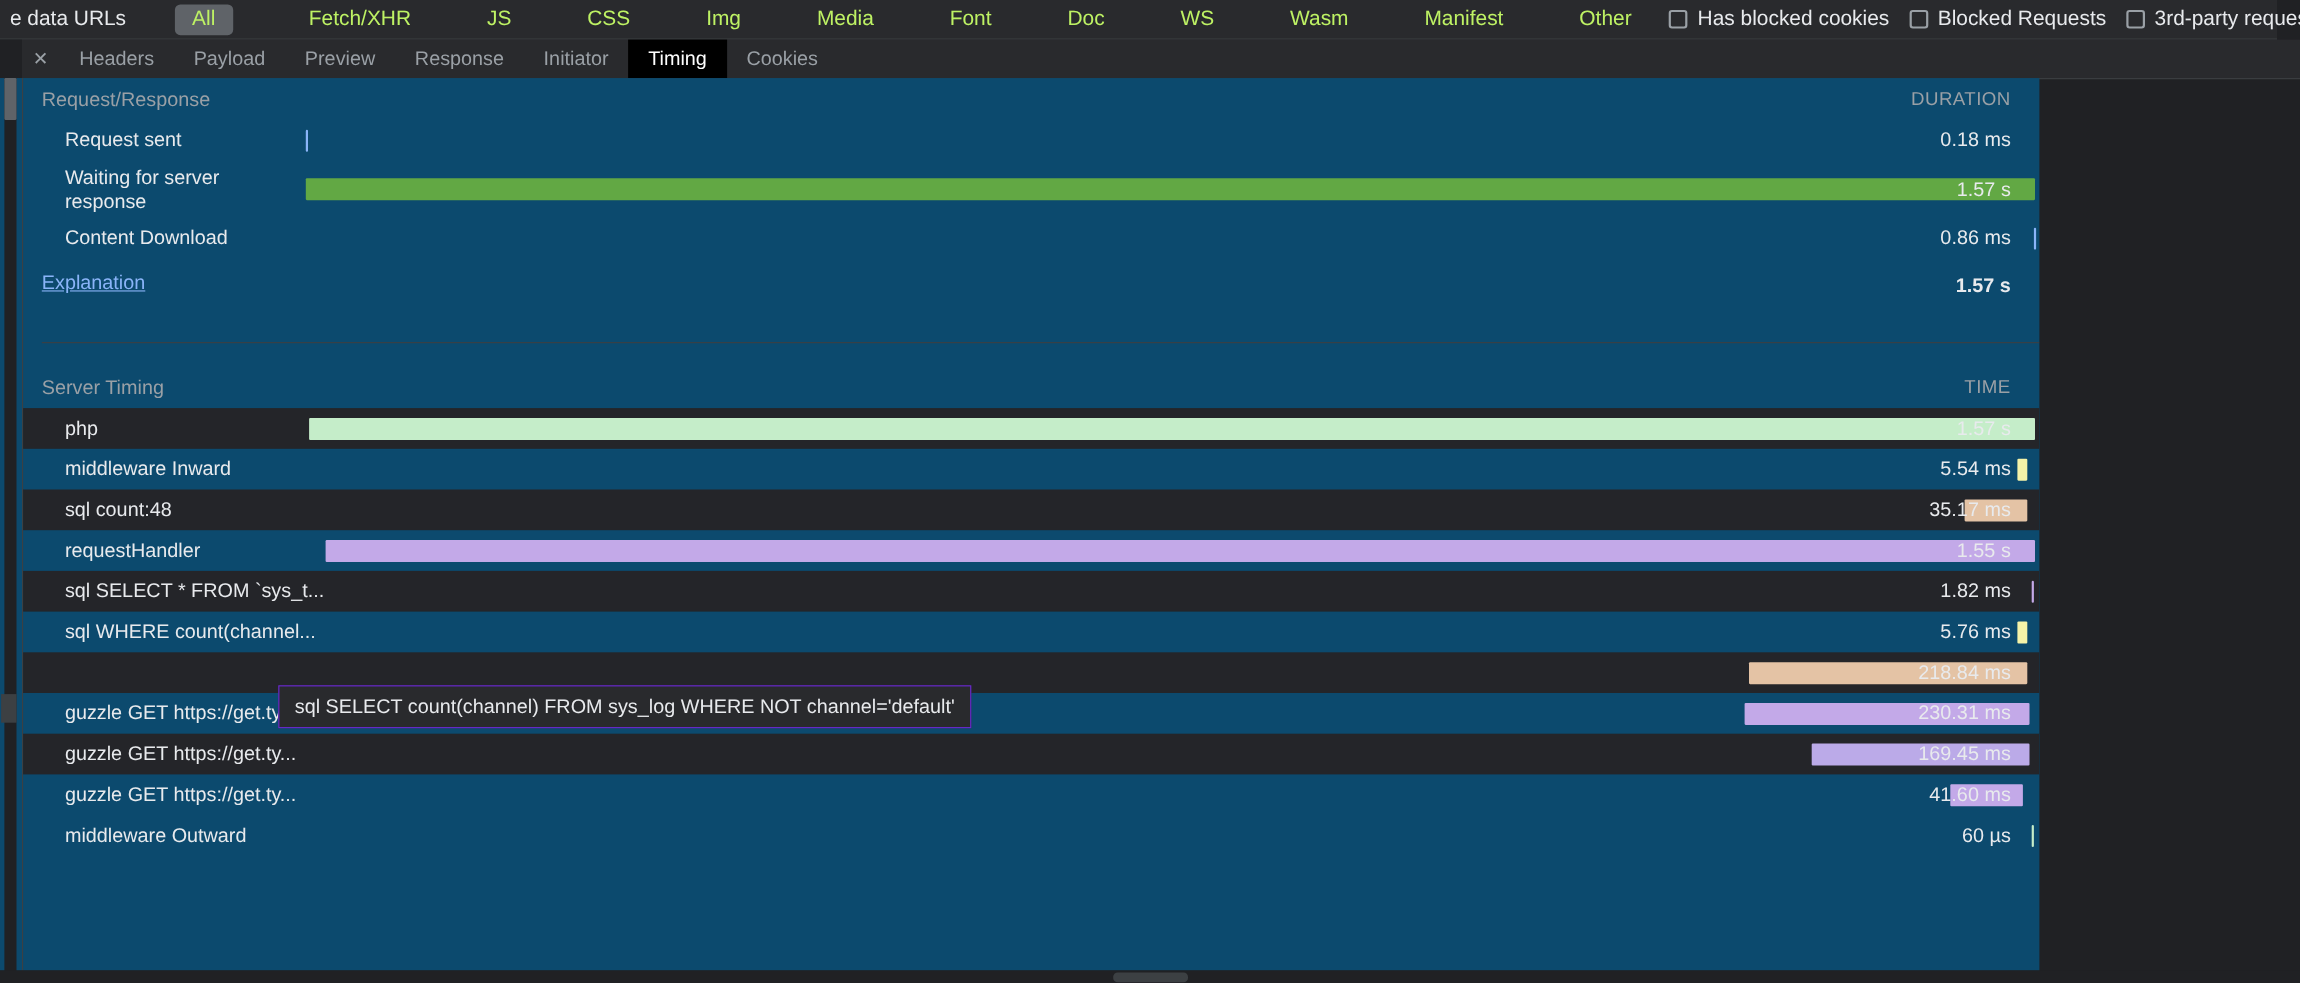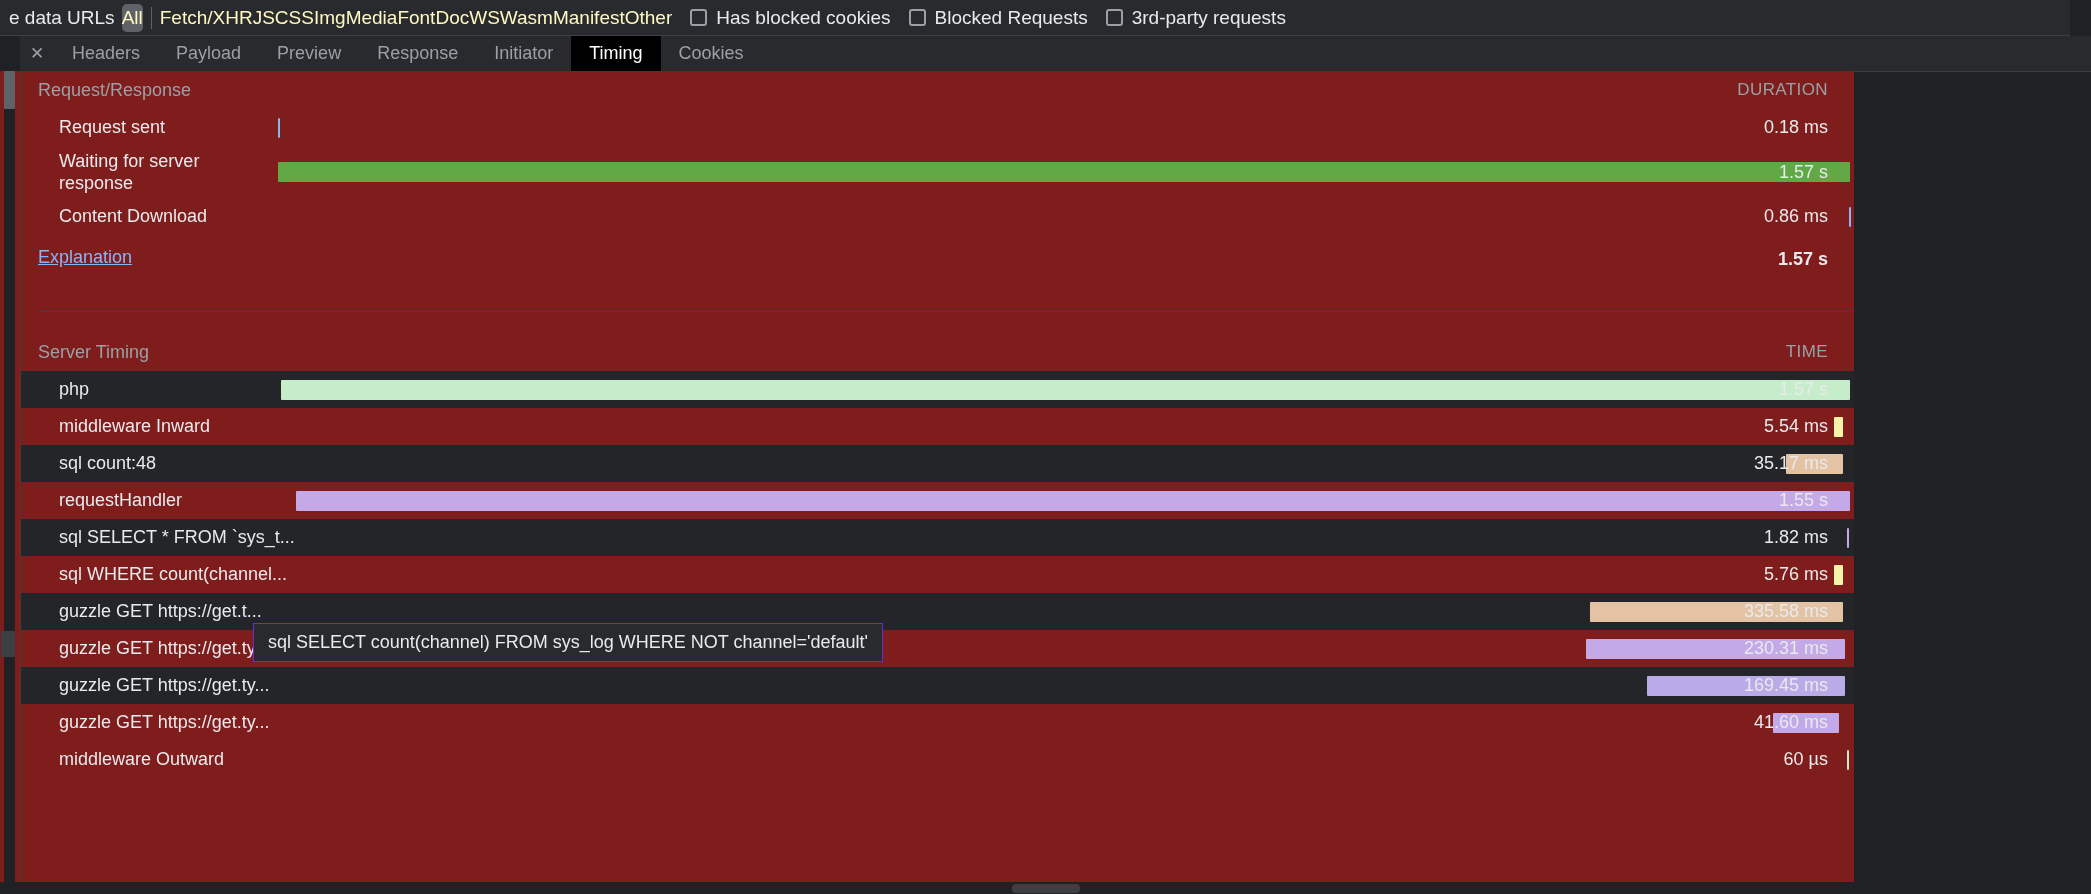--- a/index.html
+++ b/index.html
@@ -36,25 +36,26 @@
     border-bottom: 1px solid #3c4043;
   }
   .filter-text {
     font-size: 19px;
     color: #e8eaed;
     white-space: nowrap;
     padding: 0 7px;
   }
   .filter-type {
     font-size: 19px;
-    color: #fef9c3;
-    padding: 3px 0;
+    color: #bef264;
+    padding: 3px 16px;
     border-radius: 5px;
     white-space: nowrap;
     cursor: default;
+    margin-left: 37px;
   }
   .filter-type.active {
     background: #5f6368;
   }
   .filter-sep {
     width: 1px;
     height: 22px;
     background: #5f6368;
     margin: 0 8px;
   }
@@ -120,21 +121,21 @@
     background: #000000;
     color: #ffffff;
   }
 
   
   .panel {
     position: absolute;
     left: 0; top: 71px;
     width: 1854px;
     height: 823px;
-    background: #7f1d1d;
+    background: #0c4a6e;
     overflow: hidden;
     text-decoration: underline;
   }
   .vscroll {
     position: absolute;
     left: 4px; top: 0;
     width: 11px;
     height: 823px;
     background: #202124;
   }
@@ -405,23 +406,22 @@
         <span class="row-time">1.82 ms</span>
       </div>
 
       <div class="row">
         <span class="row-label">sql WHERE count(channel...</span>
         <span class="bar" style="left:98.9%;width:0.5%;background:#f5f3a8;"></span>
         <span class="row-time">5.76 ms</span>
       </div>
 
       <div class="row alt">
-        <span class="row-label">guzzle GET https://get.t...</span>
         <span class="bar" style="left:85.6%;width:13.8%;background:#e4c3a5;"></span>
-        <span class="row-time">335.58 ms</span>
+        <span class="row-time">218.84 ms</span>
       </div>
 
       <div class="row">
         <span class="row-label">guzzle GET https://get.ty...</span>
         <span class="bar" style="left:85.4%;width:14.1%;background:#c3a9e8;"></span>
         <span class="row-time">230.31 ms</span>
       </div>
 
       <div class="row alt">
         <span class="row-label">guzzle GET https://get.ty...</span>

